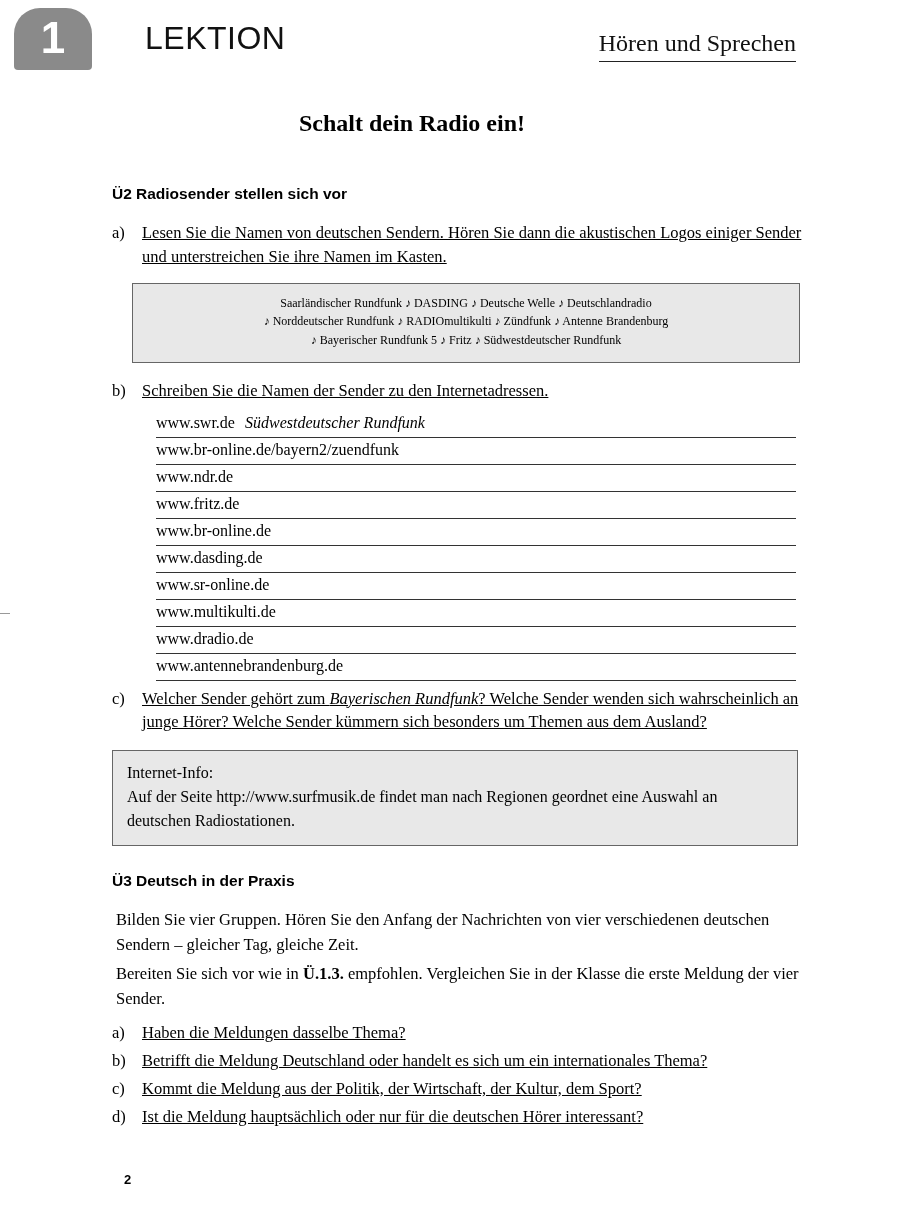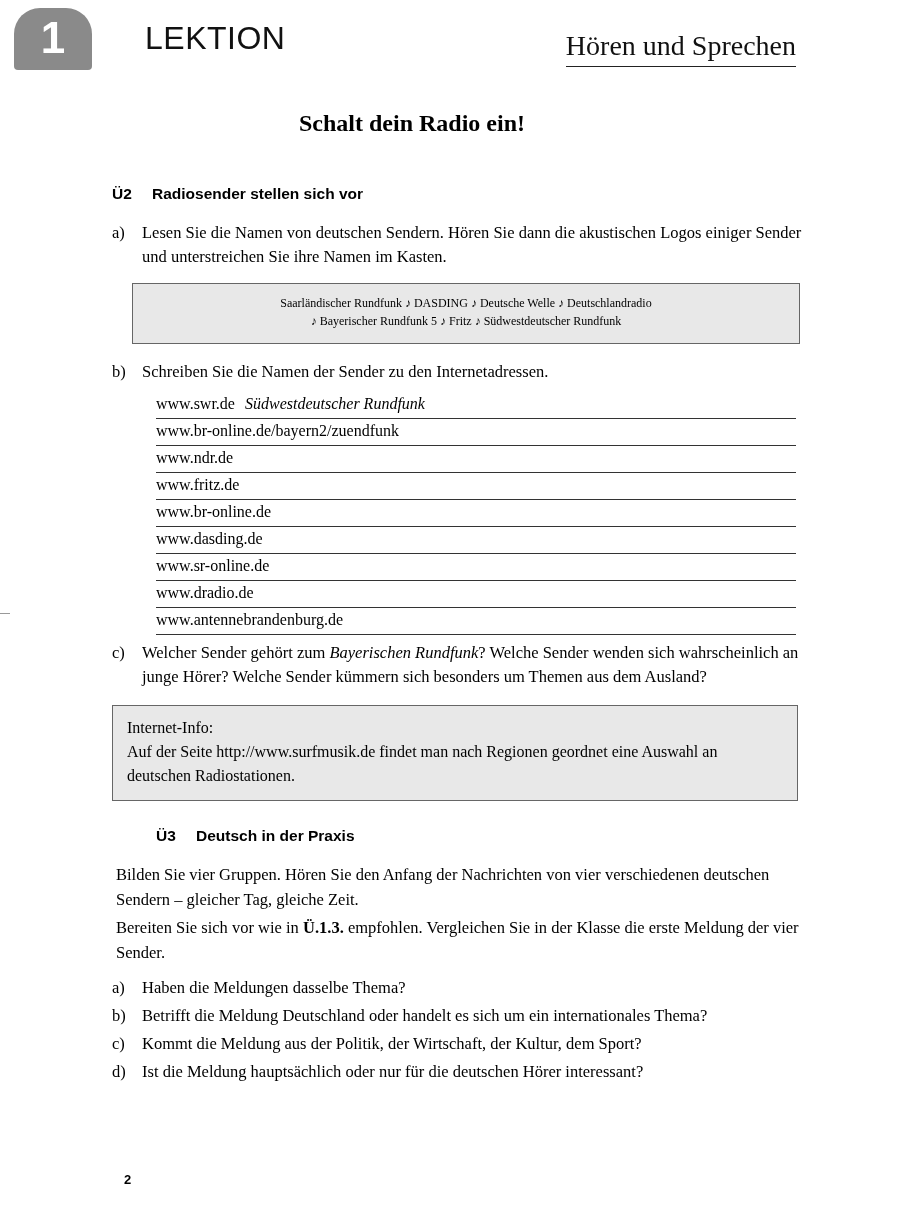--- a/index.html
+++ b/index.html
@@ -57,21 +57,21 @@
     font-family: "Liberation Sans", sans-serif;
     font-size: 32px;
     letter-spacing: 0.5px;
     color: #111;
     margin-left: 45px;
   }
   .header-right {
     position: absolute;
     right: 104px;
     top: 30px;
-    font-size: 28px;
+    font-size: 24px;
     font-family: "Liberation Serif", serif;
     color: #111;
     border-bottom: 1.5px solid #222;
     padding-bottom: 4px;
   }
 
   
   .main-title {
     position: absolute;
     top: 110px;
@@ -89,34 +89,34 @@
     top: 185px;
     left: 112px;
     width: 690px;
   }
 
   .ex-heading {
     font-family: "Liberation Sans", sans-serif;
     font-weight: bold;
     font-size: 15.5px;
     display: flex;
-    gap: 16px;
+    gap: 0;
     margin-bottom: 18px;
   }
   .ex-heading .num { min-width: 24px; }
 
   .item {
     display: flex;
     gap: 10px;
     font-size: 16.5px;
     line-height: 1.45;
     margin-bottom: 8px;
   }
   .item .marker { width: 20px; flex: none; }
-  .item .body { flex: 1; }
+  .item .body { flex: 1; text-decoration: underline; }
 
   
   .sender-box {
     margin: 14px 0 16px 20px;
     width: 668px;
     box-sizing: border-box;
     border: 1px solid #666;
     background: #e8e8e8;
     padding: 10px 12px 12px;
     text-align: center;
@@ -210,20 +210,21 @@
       <span>Radiosender stellen sich vor</span>
     </div>
 
     <div class="item">
       <span class="marker">a)</span>
       <span class="body">Lesen Sie die Namen von deutschen Sendern. Hören Sie dann die akustischen Logos einiger Sender und unterstreichen Sie ihre Namen im Kasten.</span>
     </div>
 
     <div class="sender-box">
       <div>Saarländischer Rundfunk ♪ DASDING ♪ Deutsche Welle ♪ Deutschlandradio</div>
+      <div>♪ Norddeutscher Rundfunk ♪ RADIOmultikulti ♪ Zündfunk ♪ Antenne Brandenburg</div>
       <div>♪ Bayerischer Rundfunk 5 ♪ Fritz ♪ Südwestdeutscher Rundfunk</div>
     </div>
 
     <div class="item">
       <span class="marker">b)</span>
       <span class="body">Schreiben Sie die Namen der Sender zu den Internetadressen.</span>
     </div>
 
     <div class="url-list">
       <div class="url-line">
@@ -248,20 +249,24 @@
       </div>
       <div class="url-line">
         <span>www.dasding.de</span>
         <span class="answer"></span>
       </div>
       <div class="url-line">
         <span>www.sr-online.de</span>
         <span class="answer"></span>
       </div>
       <div class="url-line">
+        <span>www.multikulti.de</span>
+        <span class="answer"></span>
+      </div>
+      <div class="url-line">
         <span>www.dradio.de</span>
         <span class="answer"></span>
       </div>
       <div class="url-line">
         <span>www.antennebrandenburg.de</span>
         <span class="answer"></span>
       </div>
     </div>
 
     <div class="item">
@@ -269,21 +274,21 @@
       <span class="body"><span>Welcher Sender gehört zum </span><span class="em">Bayerischen Rundfunk</span><span>? Welche Sender wenden sich wahrscheinlich an junge Hörer? Welche  Sender kümmern sich besonders um Themen aus dem Ausland?</span></span>
     </div>
 
     <div class="info-box">
       <div class="info-line1">
         <span>Internet-Info:</span>
       </div>
       <div><span>Auf der Seite </span><span class="underline">http://www.surfmusik.de</span><span> findet man nach Regionen geordnet eine Auswahl an deutschen Radiostationen.</span></div>
     </div>
 
-    <div class="ex-heading" style="margin-top:26px;margin-left:44px;">
+    <div class="ex-heading" style="margin-top:26px;">
       <span class="num">Ü3</span>
       <span>Deutsch in der Praxis</span>
     </div>
 
     <div class="para" style="margin-left:4px;">Bilden Sie vier Gruppen. Hören Sie den Anfang der Nachrichten von vier verschiedenen deutschen Sendern – gleicher Tag, gleiche Zeit.</div>
     <div class="para" style="margin-left:4px;"><span>Bereiten Sie sich vor wie in </span><span class="bold">Ü.1.3.</span><span> empfohlen. Vergleichen Sie in der Klasse die erste Meldung der vier Sender.</span></div>
 
     <div class="qlist">
       <div class="item">
         <span class="marker">a)</span>

